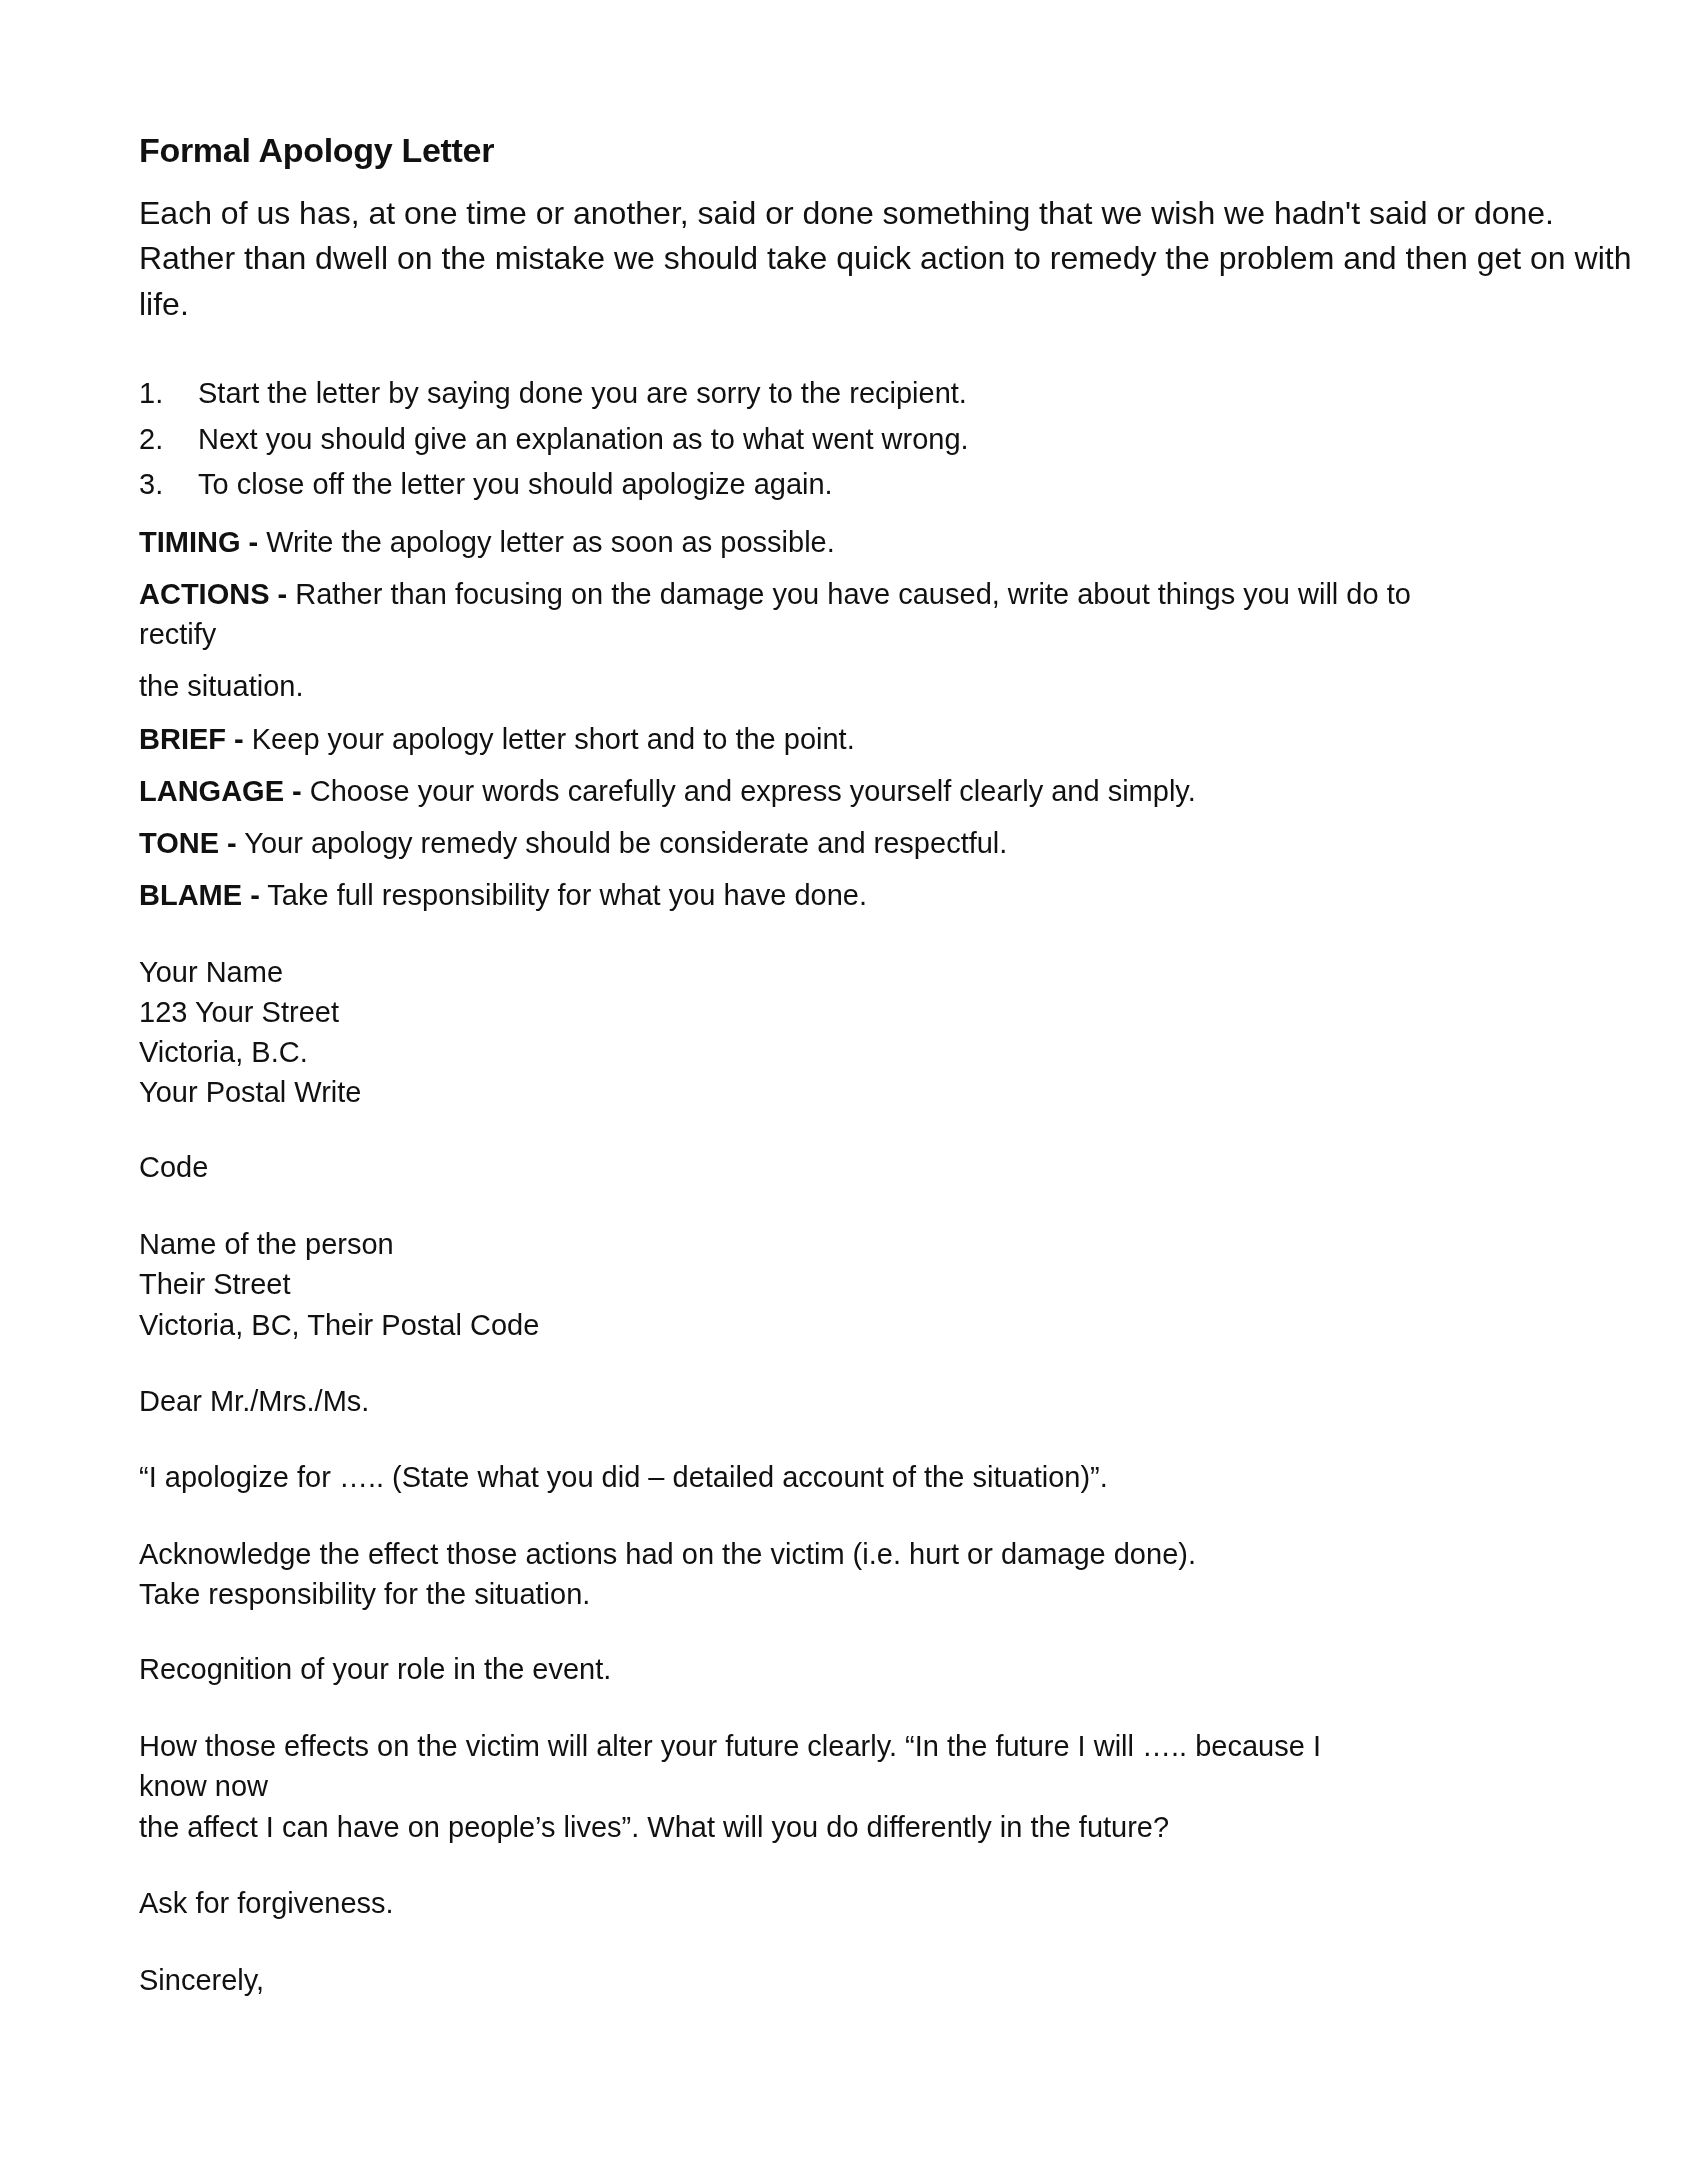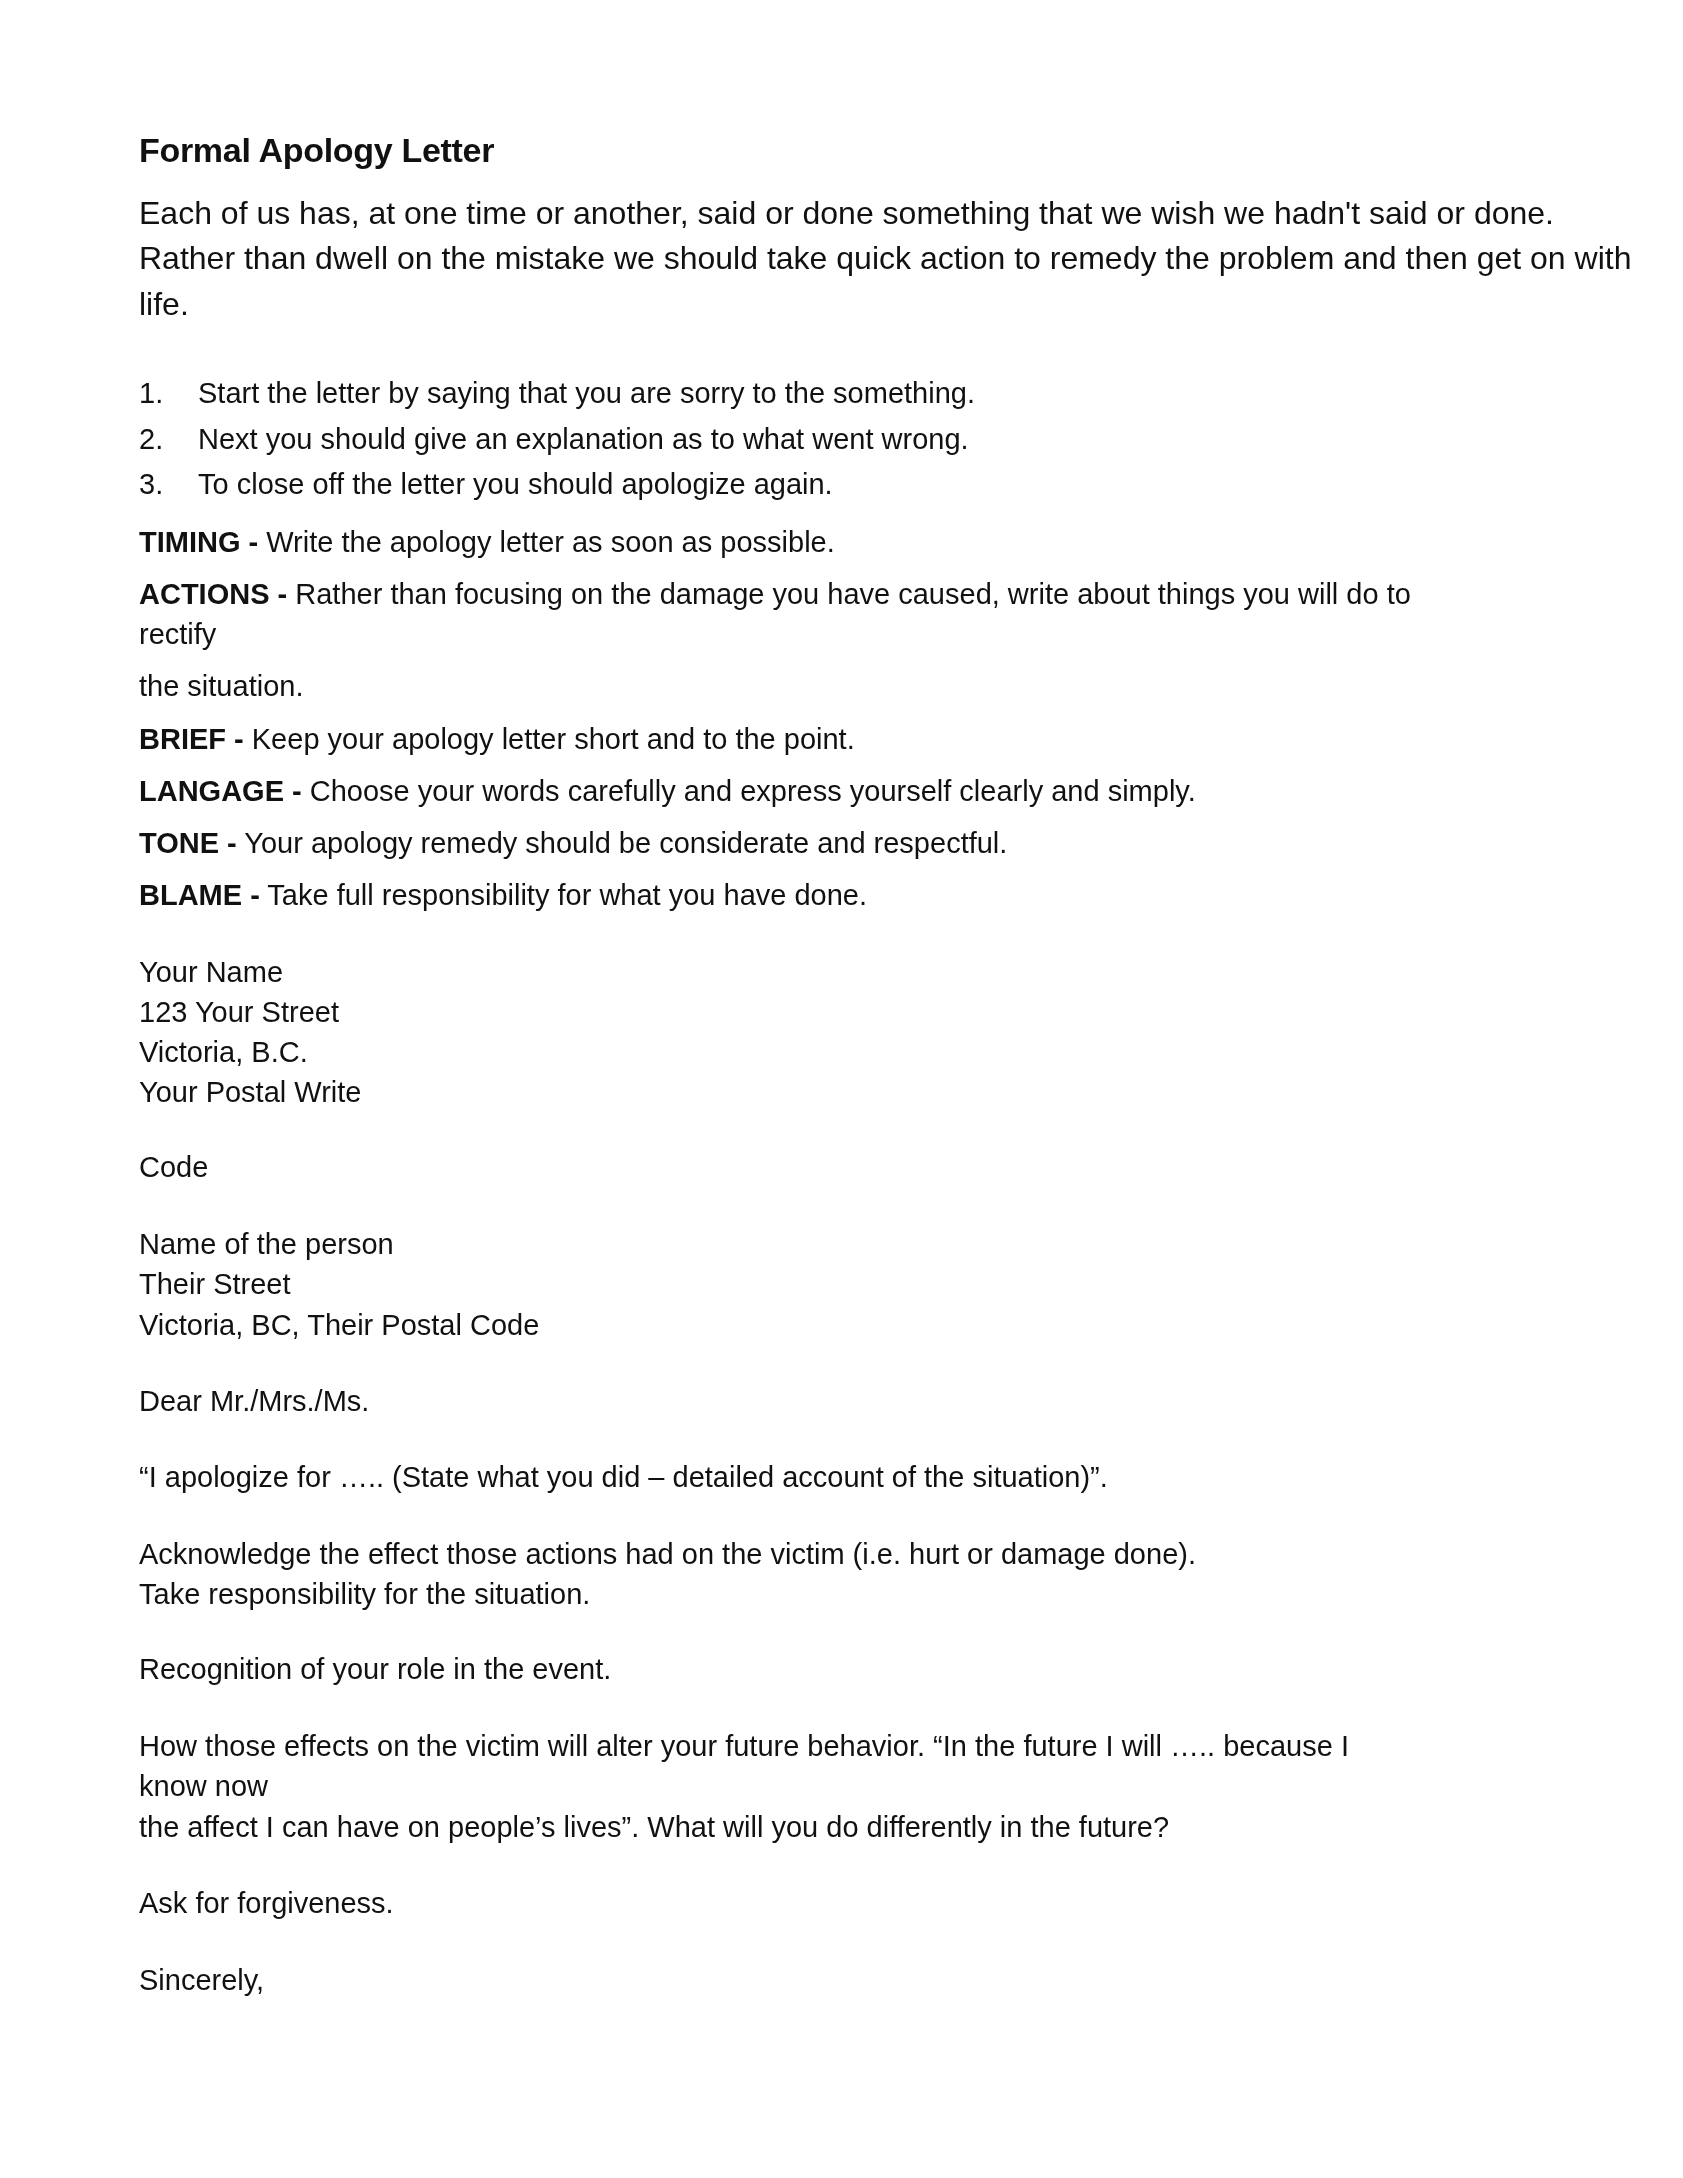--- a/index.html
+++ b/index.html
@@ -16,21 +16,21 @@
 <body>
 
 <div>
   <div class="line title" style="top:150px">Formal Apology Letter</div>
 
   <div class="line intro" style="top:213px">Each of us has, at one time or another, said or done something that we wish we hadn't said or done.</div>
   <div class="line intro" style="top:258px">Rather than dwell on the mistake we should take quick action to remedy the problem and then get on with</div>
   <div class="line intro" style="top:304px">life.</div>
 
   <div class="line body" style="top:393px">
-    <span class="num">1.</span><span>Start the letter by saying that you are sorry to the something.</span>
+    <span class="num">1.</span><span>Start the letter by saying done you are sorry to the recipient.</span>
   </div>
   <div class="line body" style="top:439px">
     <span class="num">2.</span><span>Next you should give an explanation as to what went wrong.</span>
   </div>
   <div class="line body" style="top:484px">
     <span class="num">3.</span><span>To close off the letter you should apologize again.</span>
   </div>
 
   <div class="line body" style="top:542px">
     <b>TIMING -</b><span> Write the apology letter as soon as possible.</span>
@@ -66,21 +66,21 @@
 
   <div class="line body" style="top:1401px">Dear Mr./Mrs./Ms.</div>
 
   <div class="line body" style="top:1477px">“I apologize for …..  (State what you did – detailed account of the situation)”.</div>
 
   <div class="line body" style="top:1554px">Acknowledge the effect those actions had on the victim (i.e. hurt or damage done).</div>
   <div class="line body" style="top:1594px">Take responsibility for the situation.</div>
 
   <div class="line body" style="top:1669px">Recognition of your role in the event.</div>
 
-  <div class="line body" style="top:1746px">How those effects on the victim will alter your future behavior. “In the future I will ….. because I</div>
+  <div class="line body" style="top:1746px">How those effects on the victim will alter your future clearly. “In the future I will ….. because I</div>
   <div class="line body" style="top:1786px">know now</div>
   <div class="line body" style="top:1827px">the affect I can have on people’s lives”. What will you do differently in the future?</div>
 
   <div class="line body" style="top:1903px">Ask for forgiveness.</div>
 
   <div class="line body" style="top:1980px">Sincerely,</div>
 </div>
 
 
 </body></html>

